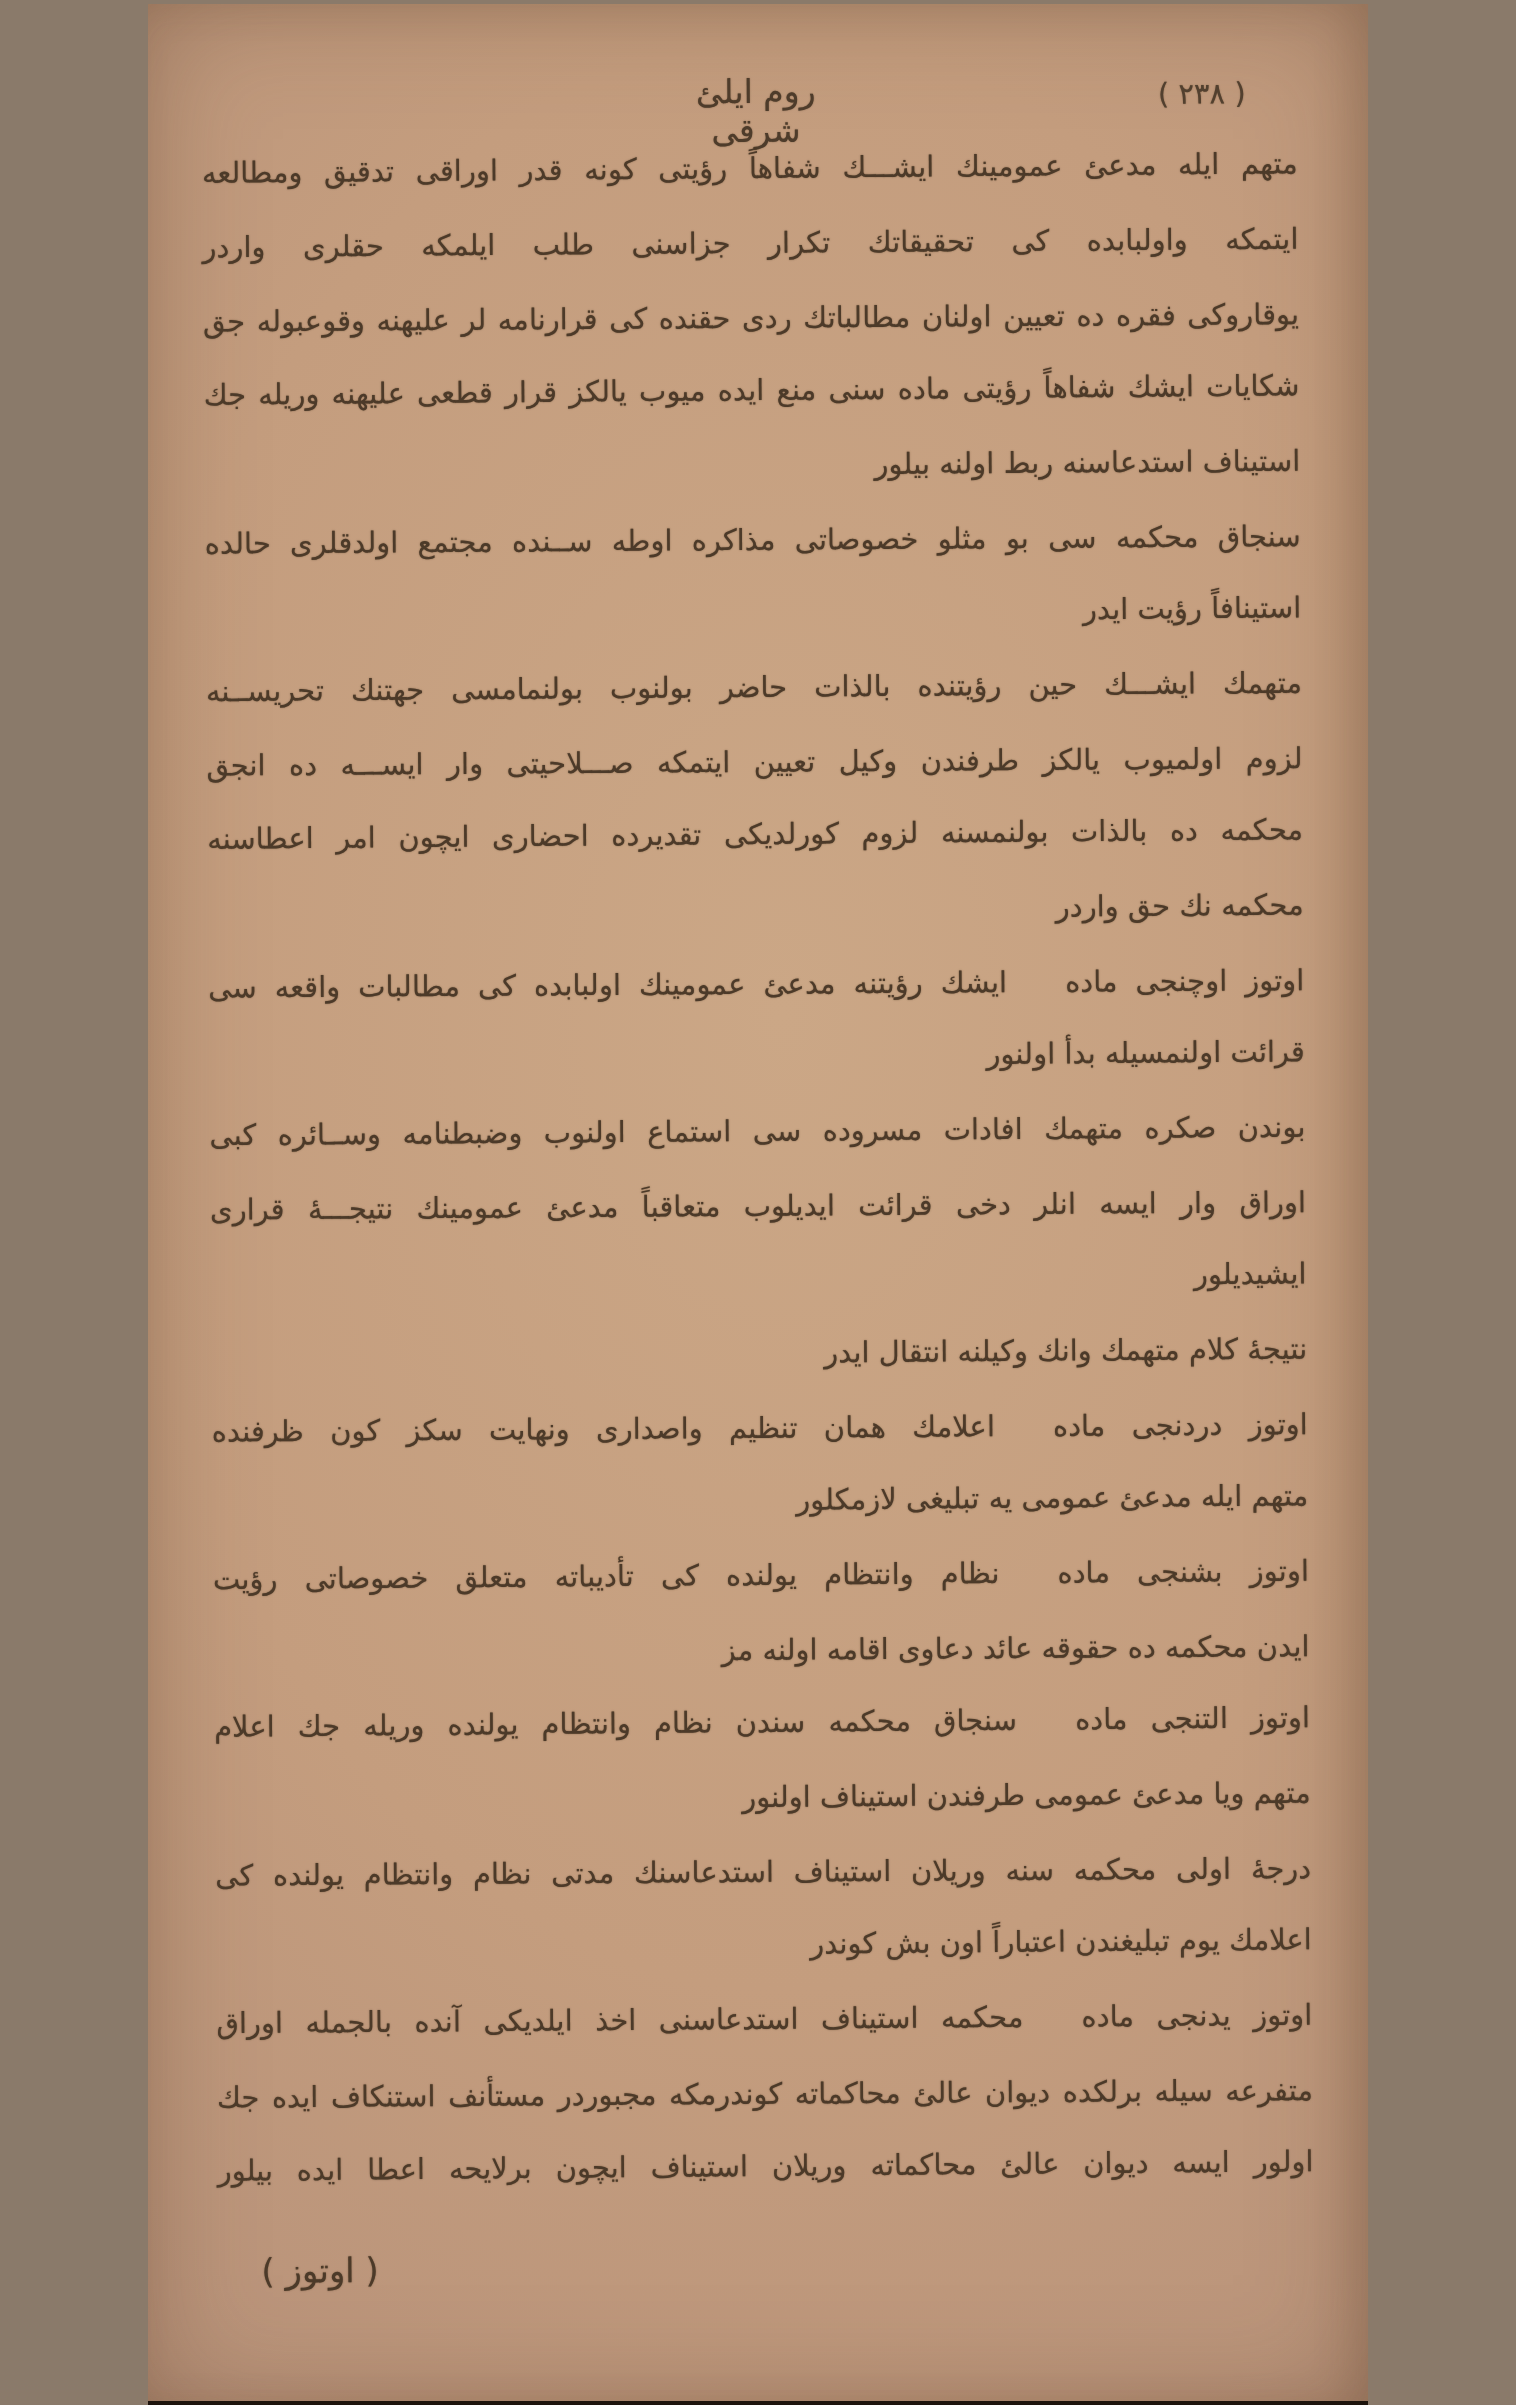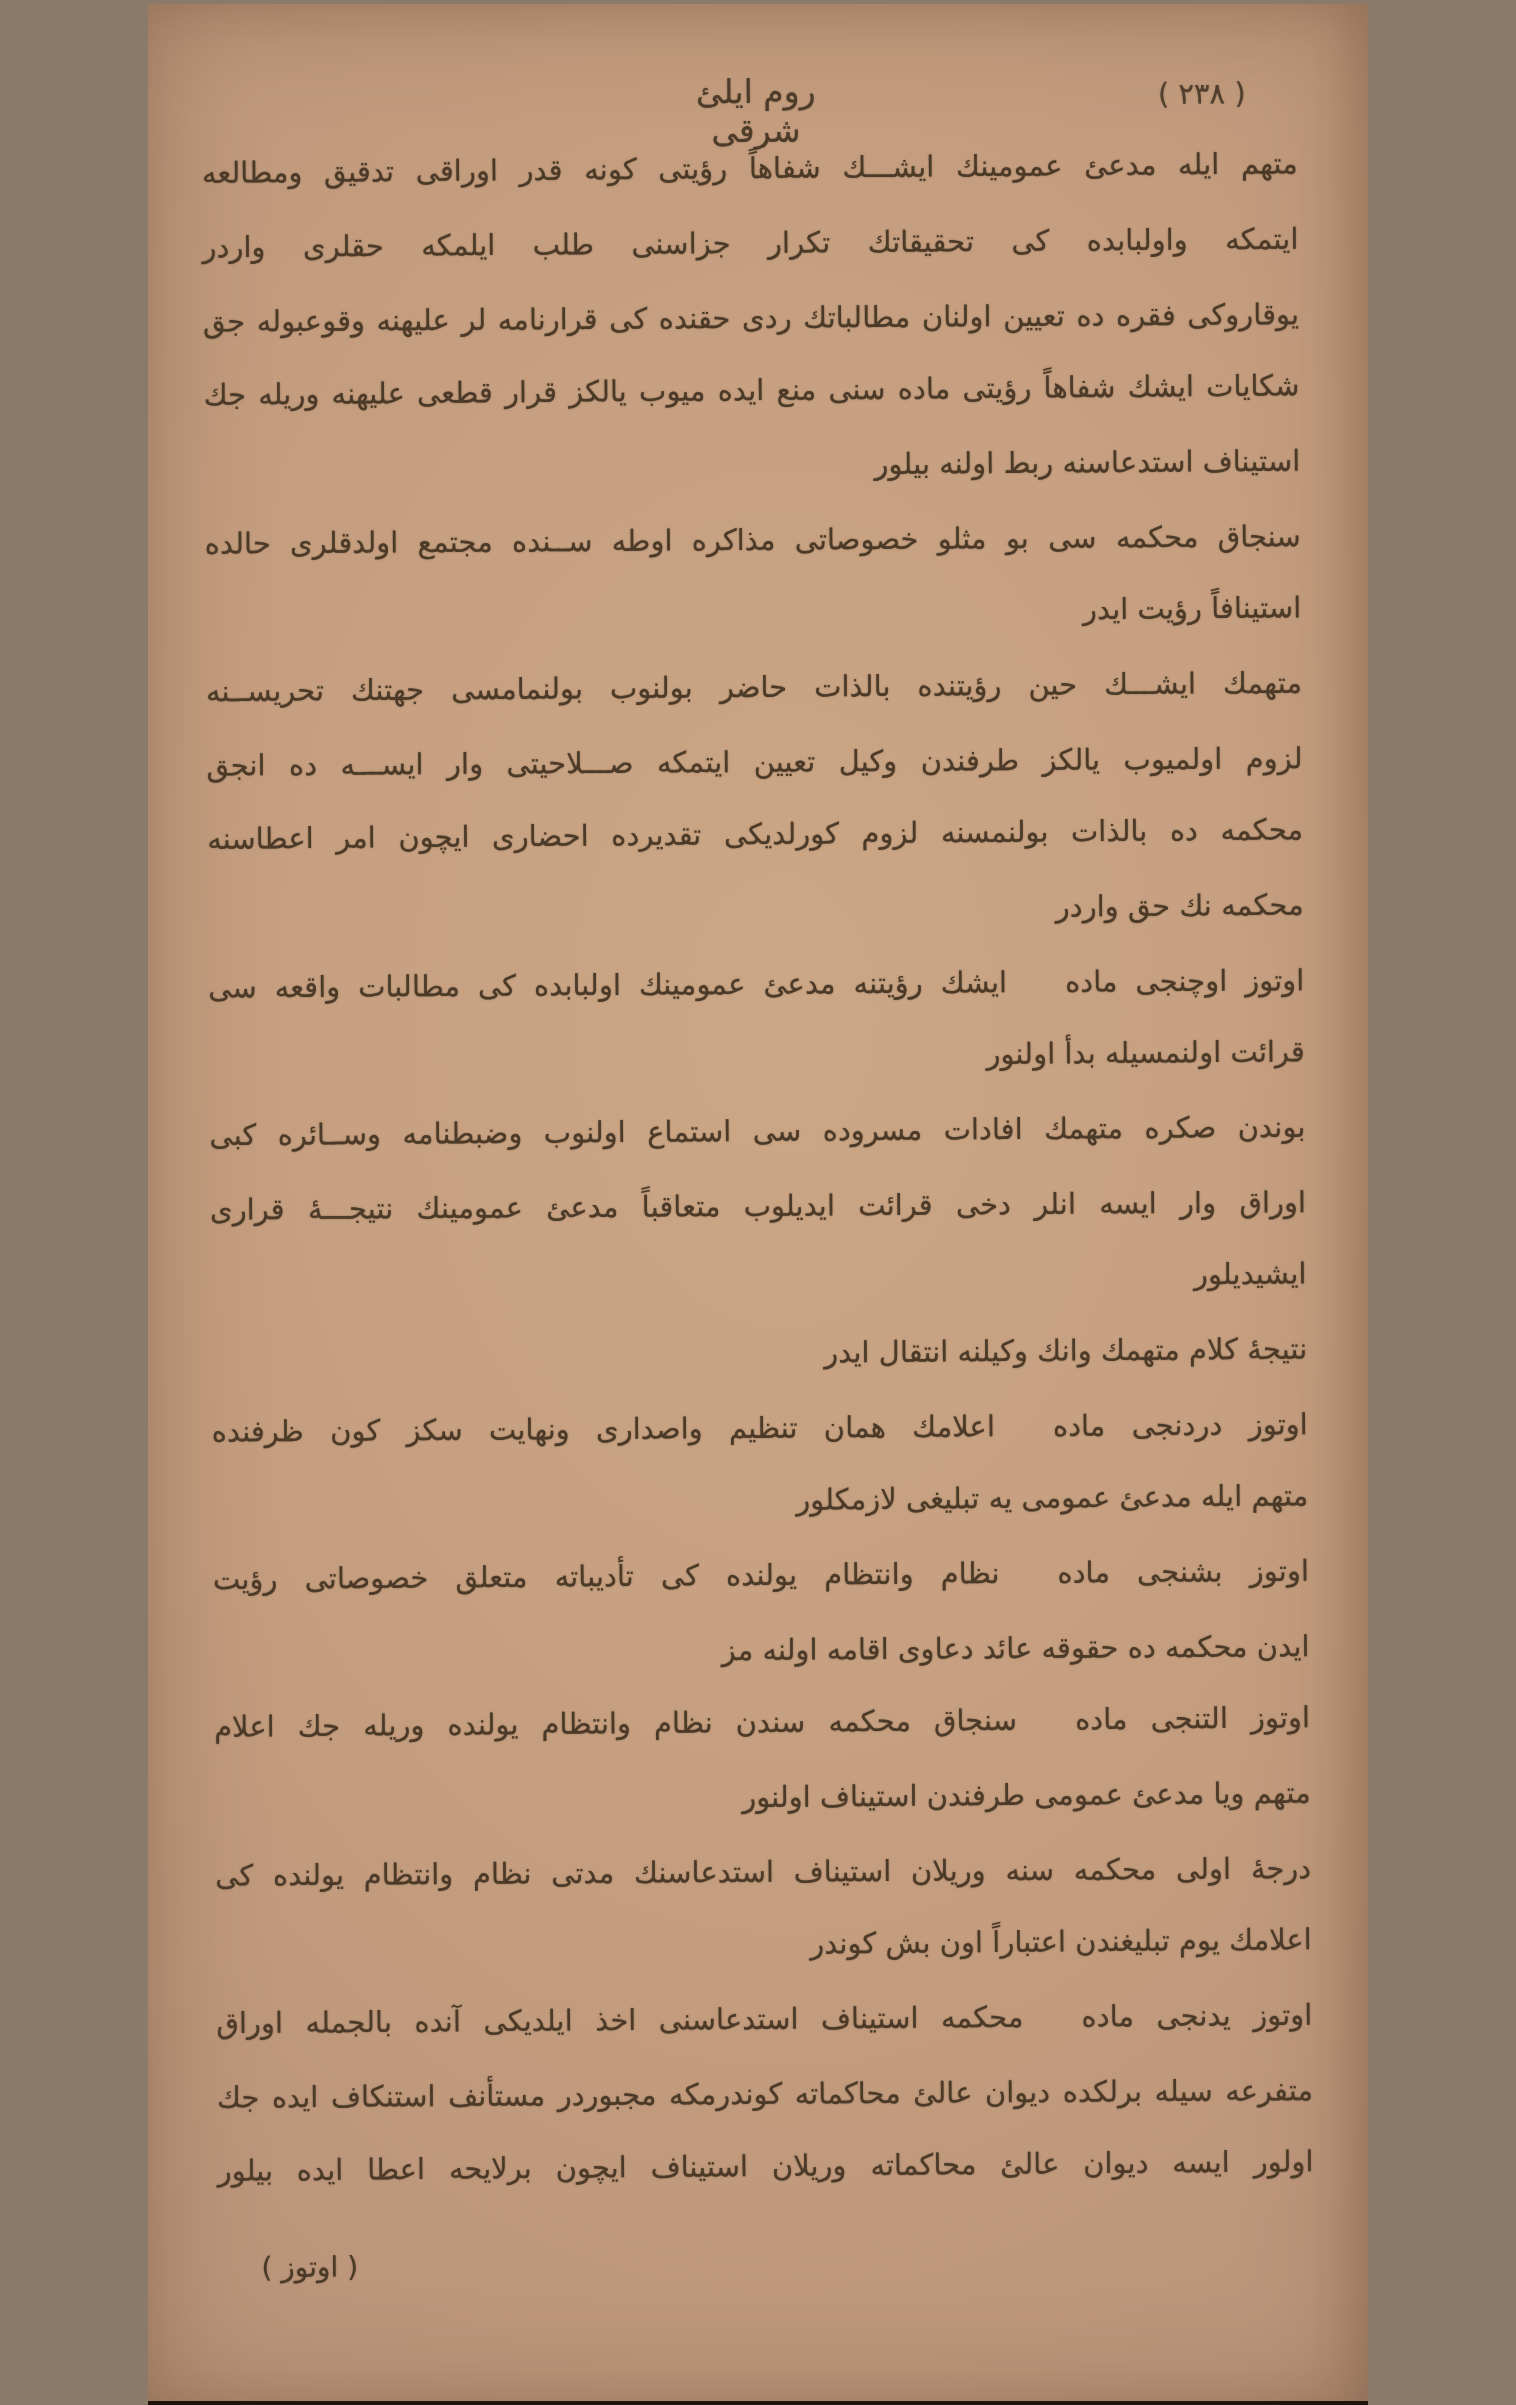--- a/index.html
+++ b/index.html
@@ -47,21 +47,21 @@
     text-shadow:0 0 1.5px rgba(72,52,32,.7);
     text-align:justify;
     text-align-last:justify;
     overflow:visible;
   }
   .line.short { text-align:right; text-align-last:right; }
   .line:nth-child(3n)   { transform:translateY(0.9px) rotate(.06deg); }
   .line:nth-child(3n+1) { transform:translateY(-0.9px) rotate(-.05deg); }
   .catchword {
     position:absolute; top:2243px; left:105px;
-    font-size:28px; letter-spacing:1.9px;
+    font-size:34px; letter-spacing:1.9px;
     color:#4c3a29; text-shadow:0 0 1.5px rgba(72,52,32,.7);
     direction:rtl;
   }
 </style>
 </head>
 <body>
 
 <div class="page">
   <div class="sheet">
 

